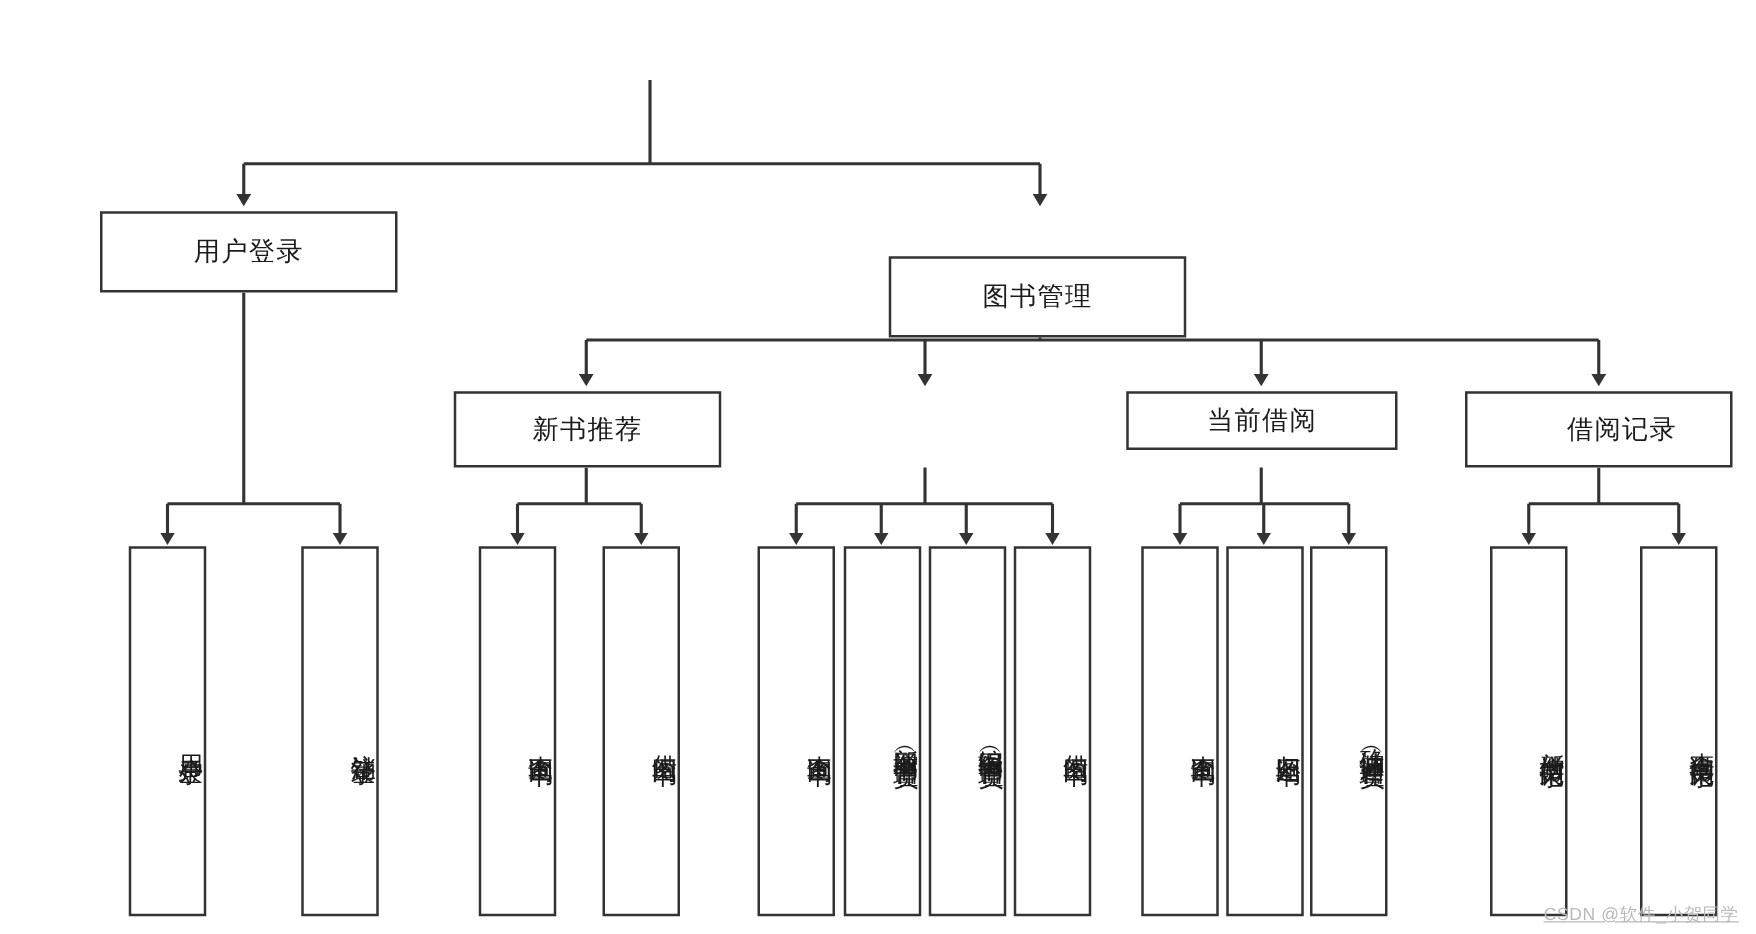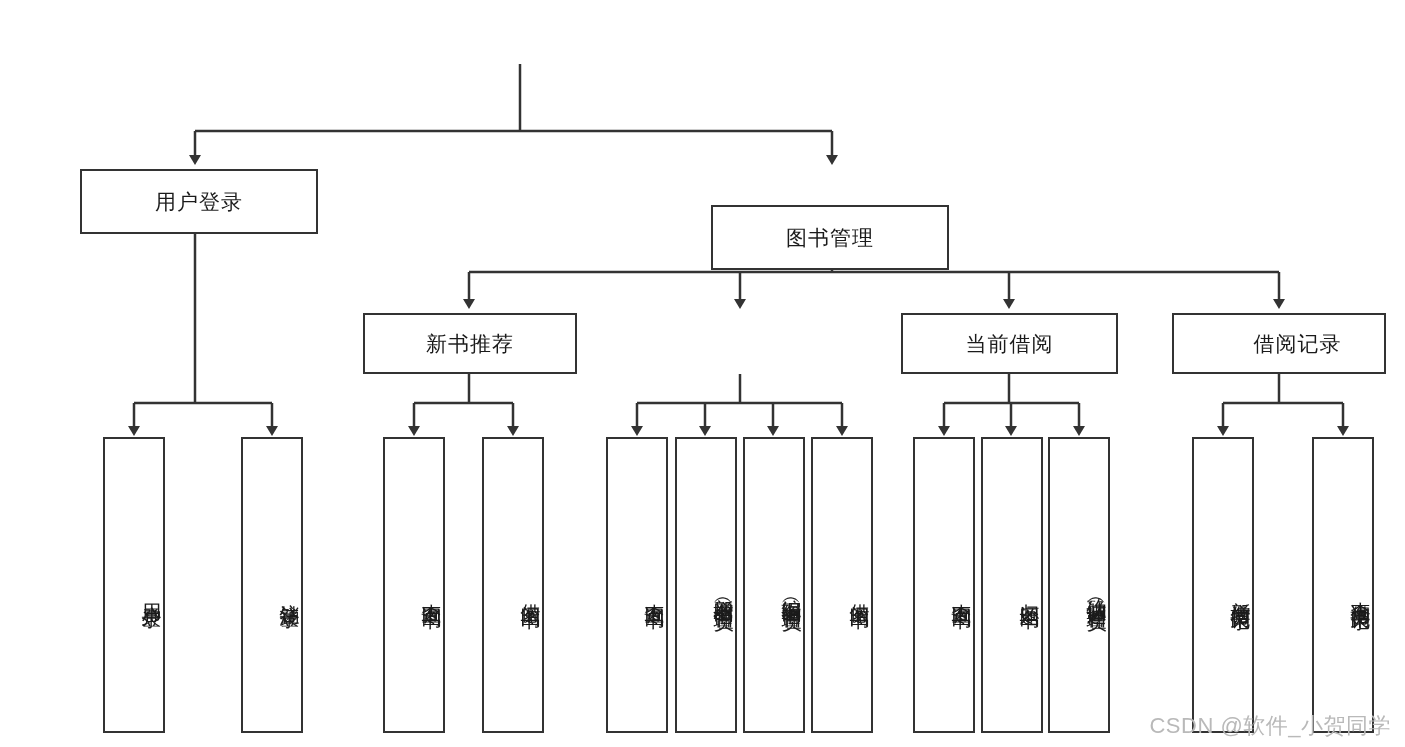--- a/index.html
+++ b/index.html
@@ -59,25 +59,26 @@
   }
   .node.vert .vlabel {
     writing-mode: vertical-rl;
     text-orientation: upright;
     white-space: nowrap;
   }
   .watermark {
     position: absolute;
     right: 14px;
     bottom: 6px;
-    font-size: 22px;
+    font-size: 14px;
     color: #b9b9b9;
     letter-spacing: 0.5px;
     white-space: nowrap;
     user-select: none;
+    text-decoration: underline;
   }
 </style>
 </head>
 <body>
 
 <div id="diagram-root">
 
   <svg class="edges" viewBox="0 0 1405 747" xmlns="http://www.w3.org/2000/svg">
     <defs>
       <marker id="arrow" markerWidth="10" markerHeight="12" refX="1" refY="6" orient="auto" markerUnits="userSpaceOnUse">
@@ -132,21 +133,21 @@
   <div class="node horiz" style="left:80px; top:169px; width:238px; height:65px;">
     <span>用户登录</span>
   </div>
   <div class="node horiz" style="left:711px; top:169px; width:238px; height:65px;margin-top:36px;">
     <span>图书管理</span>
   </div>
 
   <div class="node horiz" style="left:363px; top:313px; width:214px; height:61px;">
     <span>新书推荐</span>
   </div>
-  <div class="node horiz" style="left:901px; top:313px; width:217px; height:61px;">
+  <div class="node horiz" style="left:901px; top:313px; width:217px; height:47px;">
     <span>当前借阅</span>
   </div>
   <div class="node horiz" style="left:1172px; top:313px; width:214px; height:61px;padding-left:37px;">
     <span>借阅记录</span>
   </div>
 
   <div class="node vert" style="left:103px; top:437px; width:62px; height:296px;">
     <span class="vlabel">用户登录</span>
   </div>
   <div class="node vert" style="left:241px; top:437px; width:62px; height:296px;">

